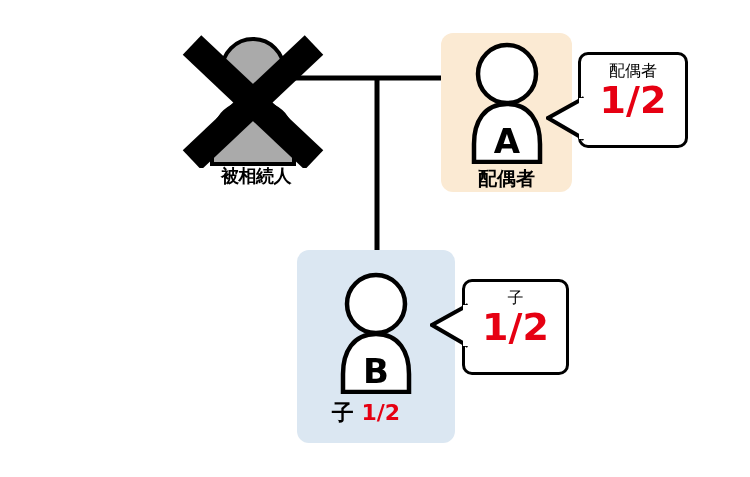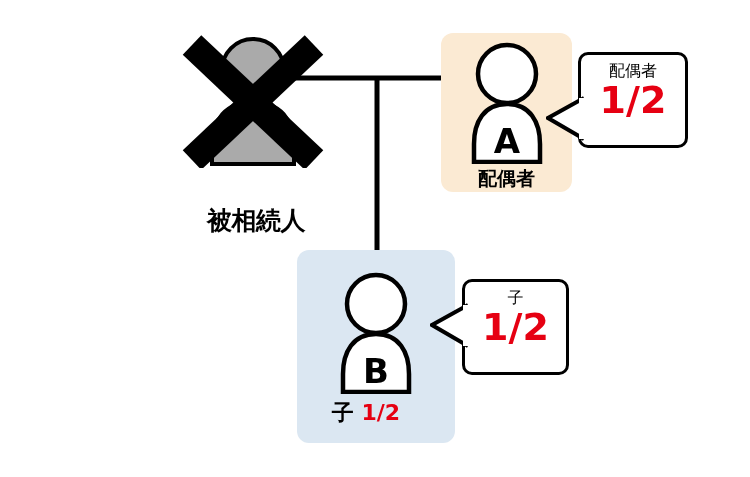--- a/index.html
+++ b/index.html
@@ -46,23 +46,22 @@
     position: absolute;
     text-align: center;
     white-space: nowrap;
     font-weight: bold;
     color: #000000;
   }
   #decedent-label {
     left: 186px;
     top: 164px;
     width: 140px;
-    font-size: 25px;
+    font-size: 18px;
     letter-spacing: -0.5px;
-    margin-top: 40px;
   }
   #spouse-label {
     left: 441px;
     top: 166px;
     width: 131px;
     font-size: 19px;
   }
   #child-label {
     left: 297px;
     top: 398px;

